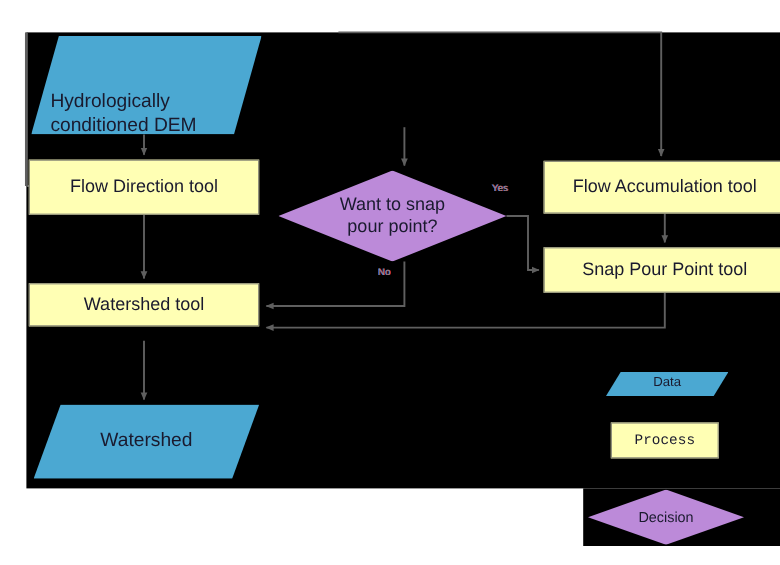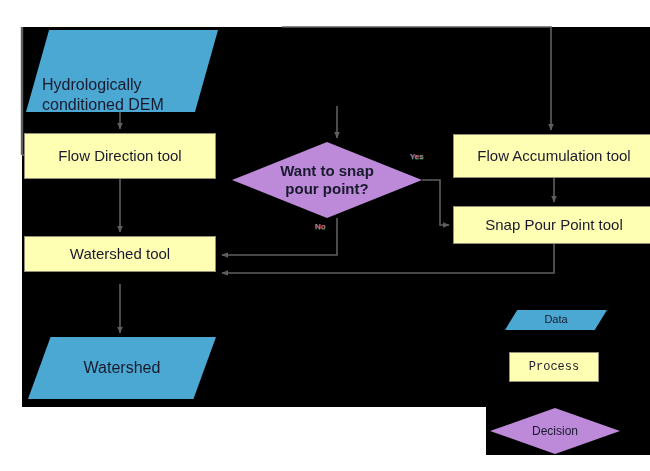--- a/index.html
+++ b/index.html
@@ -80,21 +80,21 @@
 
   #node-pourpoint  { left: 246px; top: 38px;  width: 186px; height: 68px;  font-size: 16px; }
 
   #node-flowdir    { left: 24px;  top: 133px; width: 192px; height: 46px;  font-size: 15px; }
 
   #node-flowaccum  { left: 453px; top: 134px; width: 202px; height: 44px;  font-size: 15px; }
 
   #node-snap       { left: 453px; top: 206px; width: 202px; height: 38px;  font-size: 15px; }
 
   #node-decision   { left: 232px; top: 142px; width: 190px; height: 76px;  font-size: 15px; }
-  #node-decision .label { max-width: 112px; font-weight: bold; }
+  #node-decision .label { max-width: 112px; }
 
   #node-watershedtool { left: 24px; top: 236px; width: 192px; height: 36px; font-size: 15px; }
 
   #node-watershed  { left: 28px;  top: 337px; width: 188px; height: 62px;  font-size: 16px; }
 
   
   #legend-data {
     left: 505px; top: 310px; width: 102px; height: 20px; font-size: 11px;
   }
   #legend-process {

